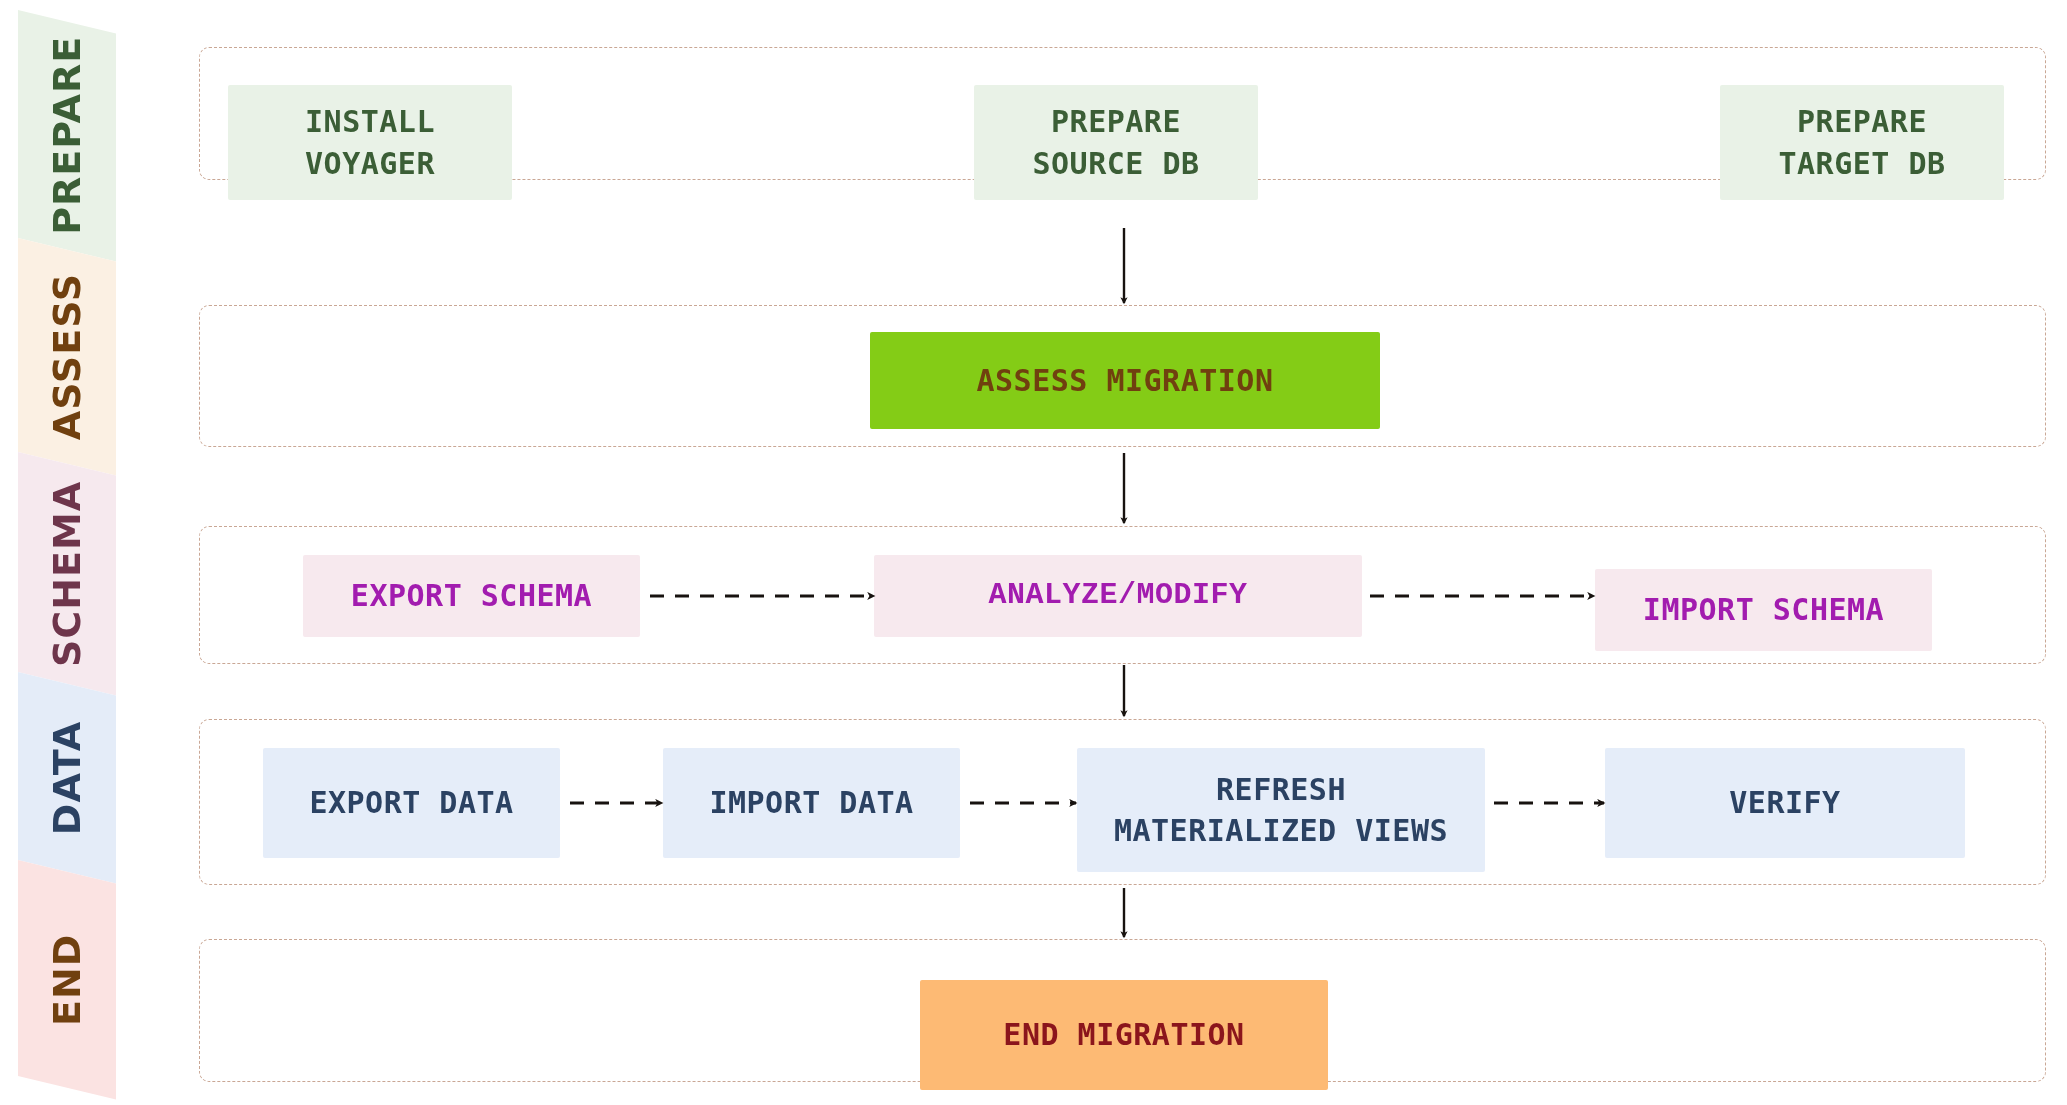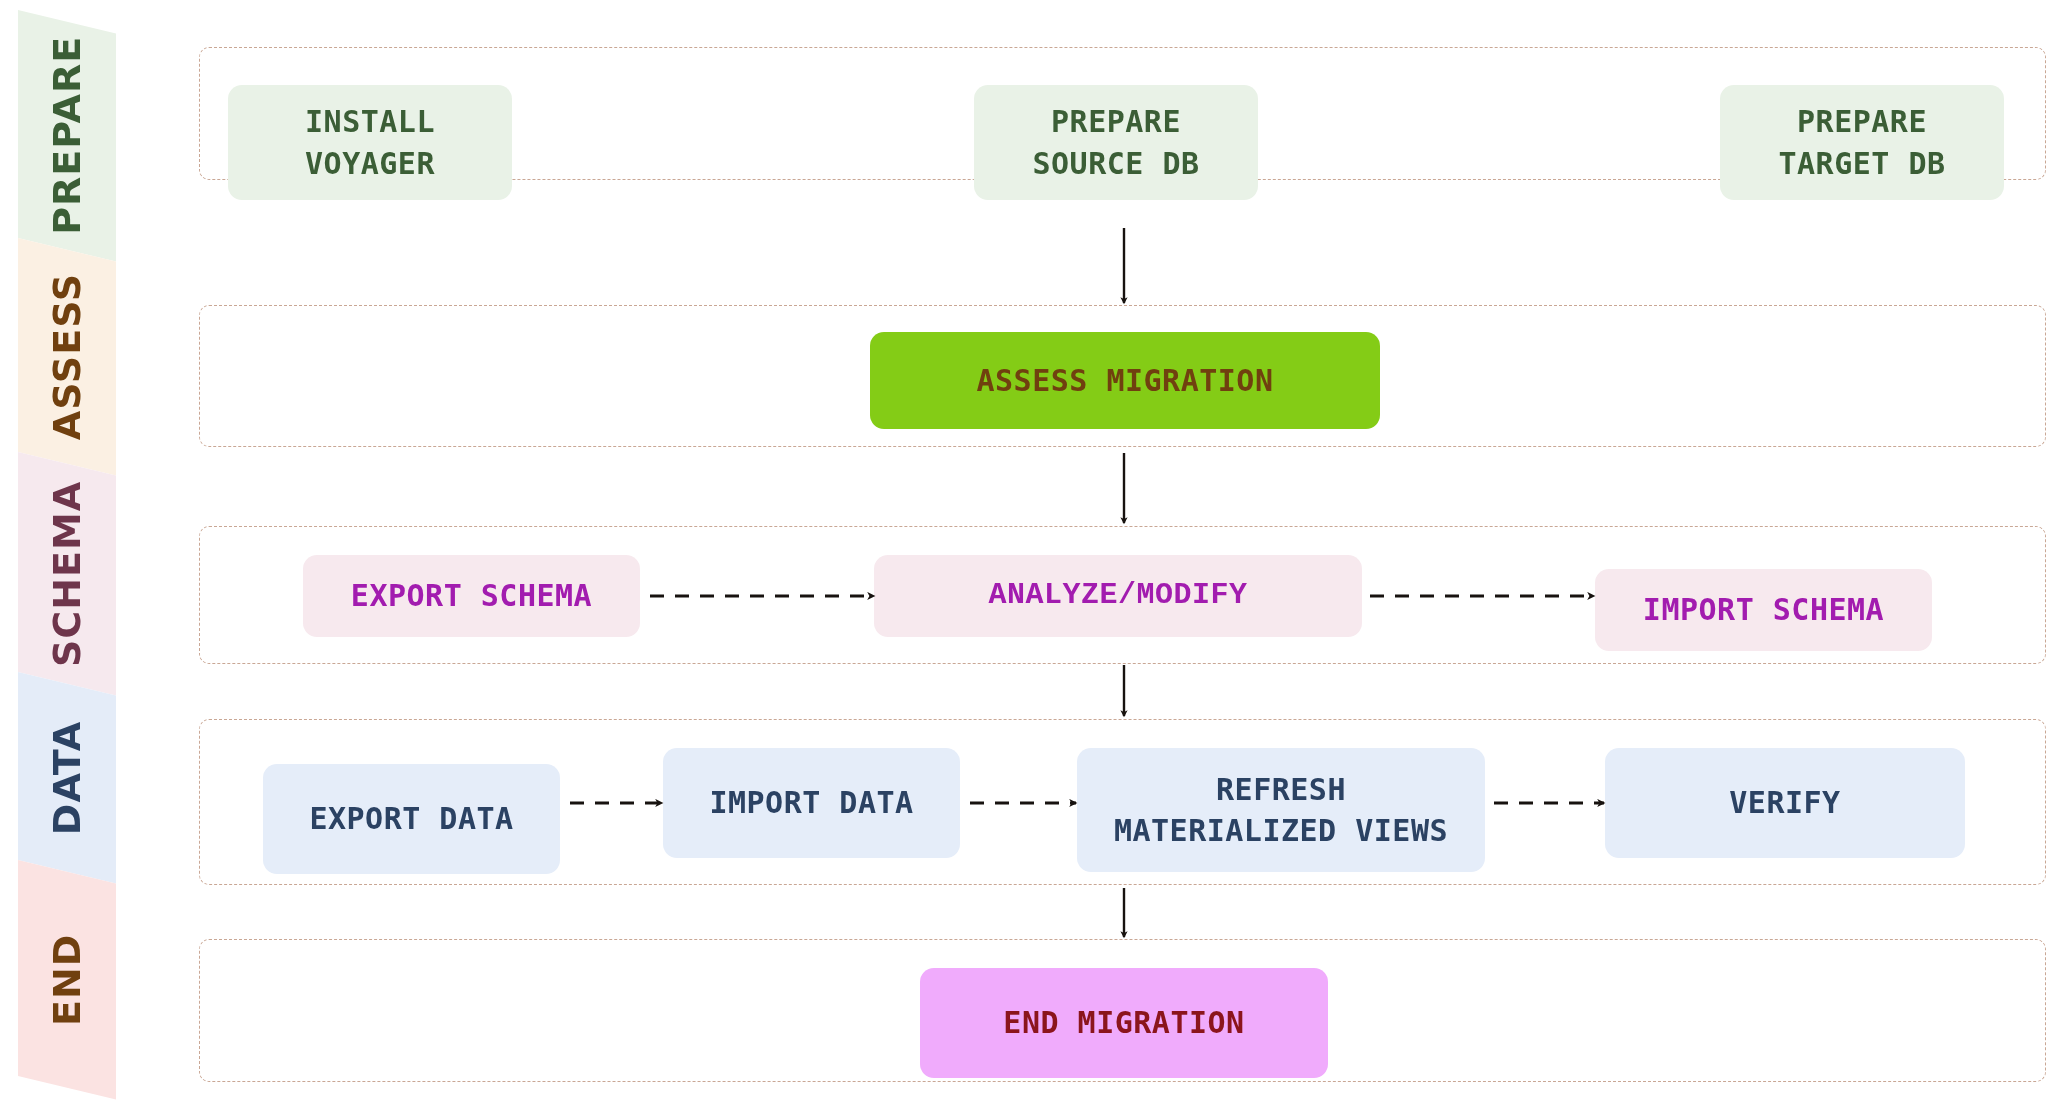--- a/index.html
+++ b/index.html
@@ -60,38 +60,38 @@
     position: absolute;
     border: 1.5px dashed #c9a795;
     border-radius: 10px;
     box-sizing: border-box;
     background: transparent;
   }
   
   .node {
     position: absolute;
     box-sizing: border-box;
-    border-radius: 14px;
+    border-radius: 2px;
     display: flex;
     align-items: center;
     justify-content: center;
     text-align: center;
     font-family: "DejaVu Sans Mono", "Liberation Mono", monospace;
     font-weight: bold;
     font-size: 30px;
     line-height: 1.38;
     letter-spacing: 0.5px;
     white-space: pre-line;
     padding: 4px 12px;
   }
   .node.green  { background: #e9f2e7; color: #3b5e36; }
   .node.orange { background: #84cc16; color: #70400f; }
   .node.pink   { background: #f7e9ee; color: #a21caf; }
   .node.blue   { background: #e5edf9; color: #2b4263; }
-  .node.red    { background: #f0abfc; color: #8b151c; }
+  .node.red    { background: #fdba74; color: #8b151c; margin-top: 12px; }
 
   
   svg#arrows {
     position: absolute;
     left: 0; top: 0;
     width: 2067px;
     height: 1105px;
     pointer-events: none;
   }
 </style>
@@ -136,21 +136,21 @@
 SOURCE DB</div>
       <div class="node green" style="left: 1720px; top: 85px; width: 284px; height: 115px;">PREPARE
 TARGET DB</div>
       <div class="phase-box" style="left: 199px; top: 305px; width: 1847px; height: 142px;"></div>
       <div class="node orange" style="left: 870px; top: 332px; width: 510px; height: 97px;">ASSESS MIGRATION</div>
       <div class="phase-box" style="left: 199px; top: 526px; width: 1847px; height: 138px;"></div>
       <div class="node pink" style="left: 303px; top: 555px; width: 337px; height: 82px;">EXPORT SCHEMA</div>
       <div class="node pink" style="left: 874px; top: 555px; width: 488px; height: 82px; font-family: Liberation Mono, monospace;">ANALYZE/MODIFY</div>
       <div class="node pink" style="left: 1595px; top: 555px; width: 337px; height: 82px; margin-top: 14px;">IMPORT SCHEMA</div>
       <div class="phase-box" style="left: 199px; top: 719px; width: 1847px; height: 166px;"></div>
-      <div class="node blue" style="left: 263px; top: 748px; width: 297px; height: 110px; margin-top: 16px;">EXPORT DATA</div>
+      <div class="node blue" style="left: 263px; top: 748px; width: 297px; height: 110px;">EXPORT DATA</div>
       <div class="node blue" style="left: 663px; top: 748px; width: 297px; height: 110px;">IMPORT DATA</div>
       <div class="node blue" style="left: 1077px; top: 748px; width: 408px; height: 124px;">REFRESH
 MATERIALIZED VIEWS</div>
       <div class="node blue" style="left: 1605px; top: 748px; width: 360px; height: 110px;">VERIFY</div>
       <div class="phase-box" style="left: 199px; top: 939px; width: 1847px; height: 143px;"></div>
       <div class="node red" style="left: 920px; top: 968px; width: 408px; height: 110px;">END MIGRATION</div>
     </div>
 
   <svg id="arrows" viewBox="0 0 2067 1105" xmlns="http://www.w3.org/2000/svg">
     <defs>

